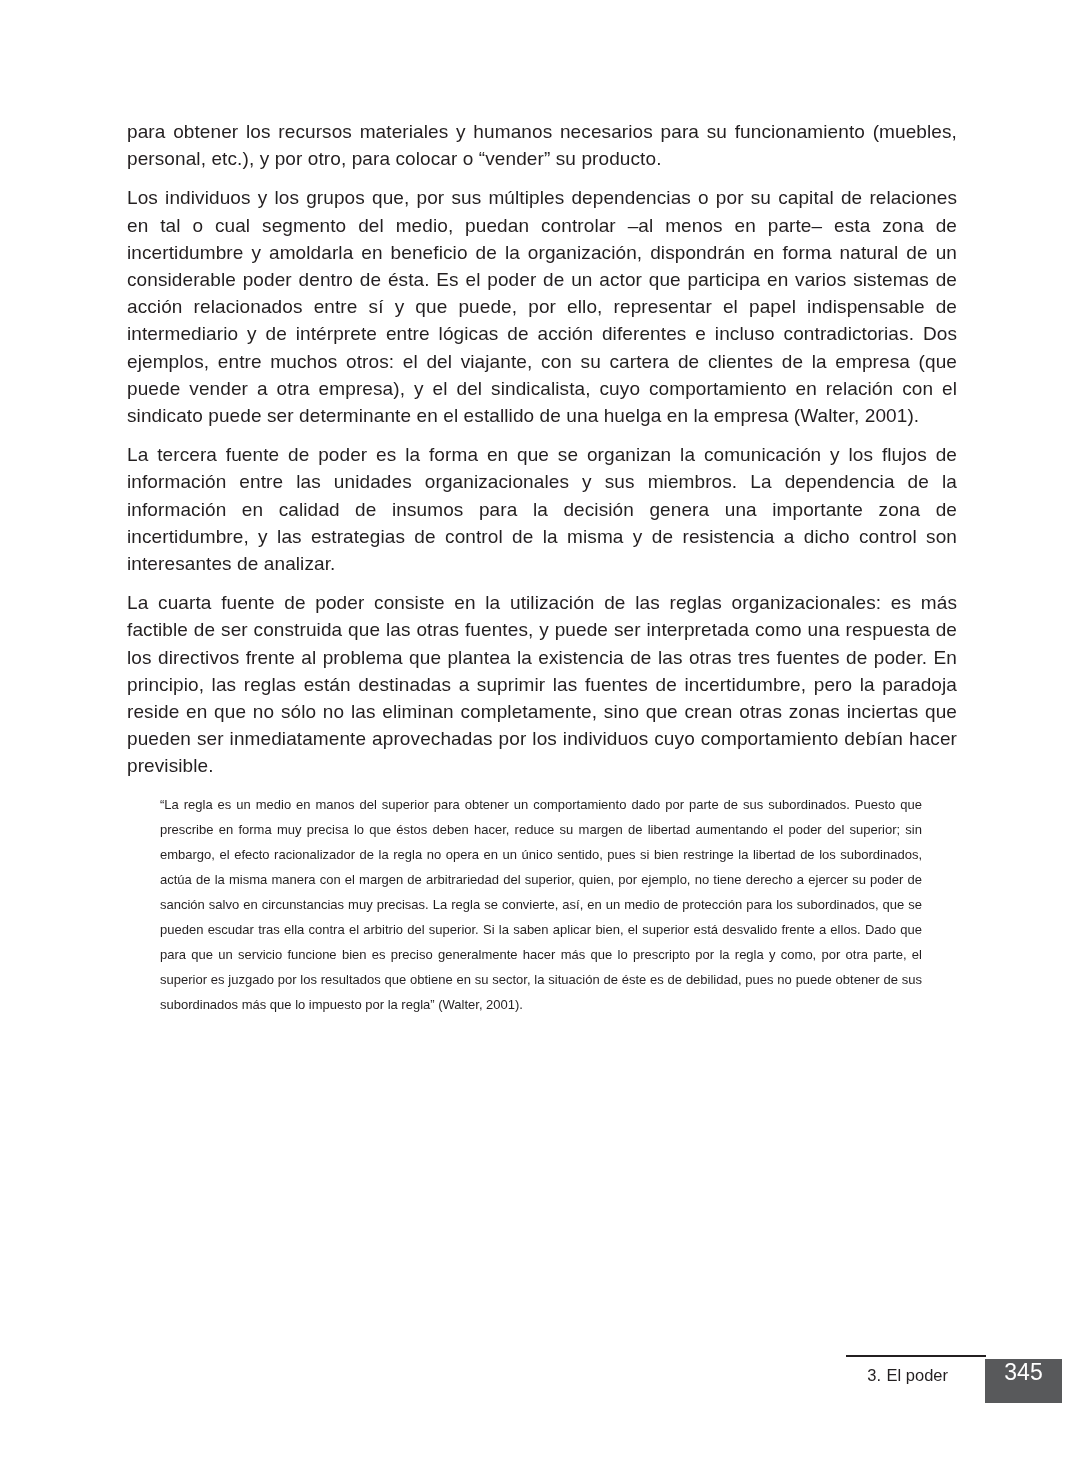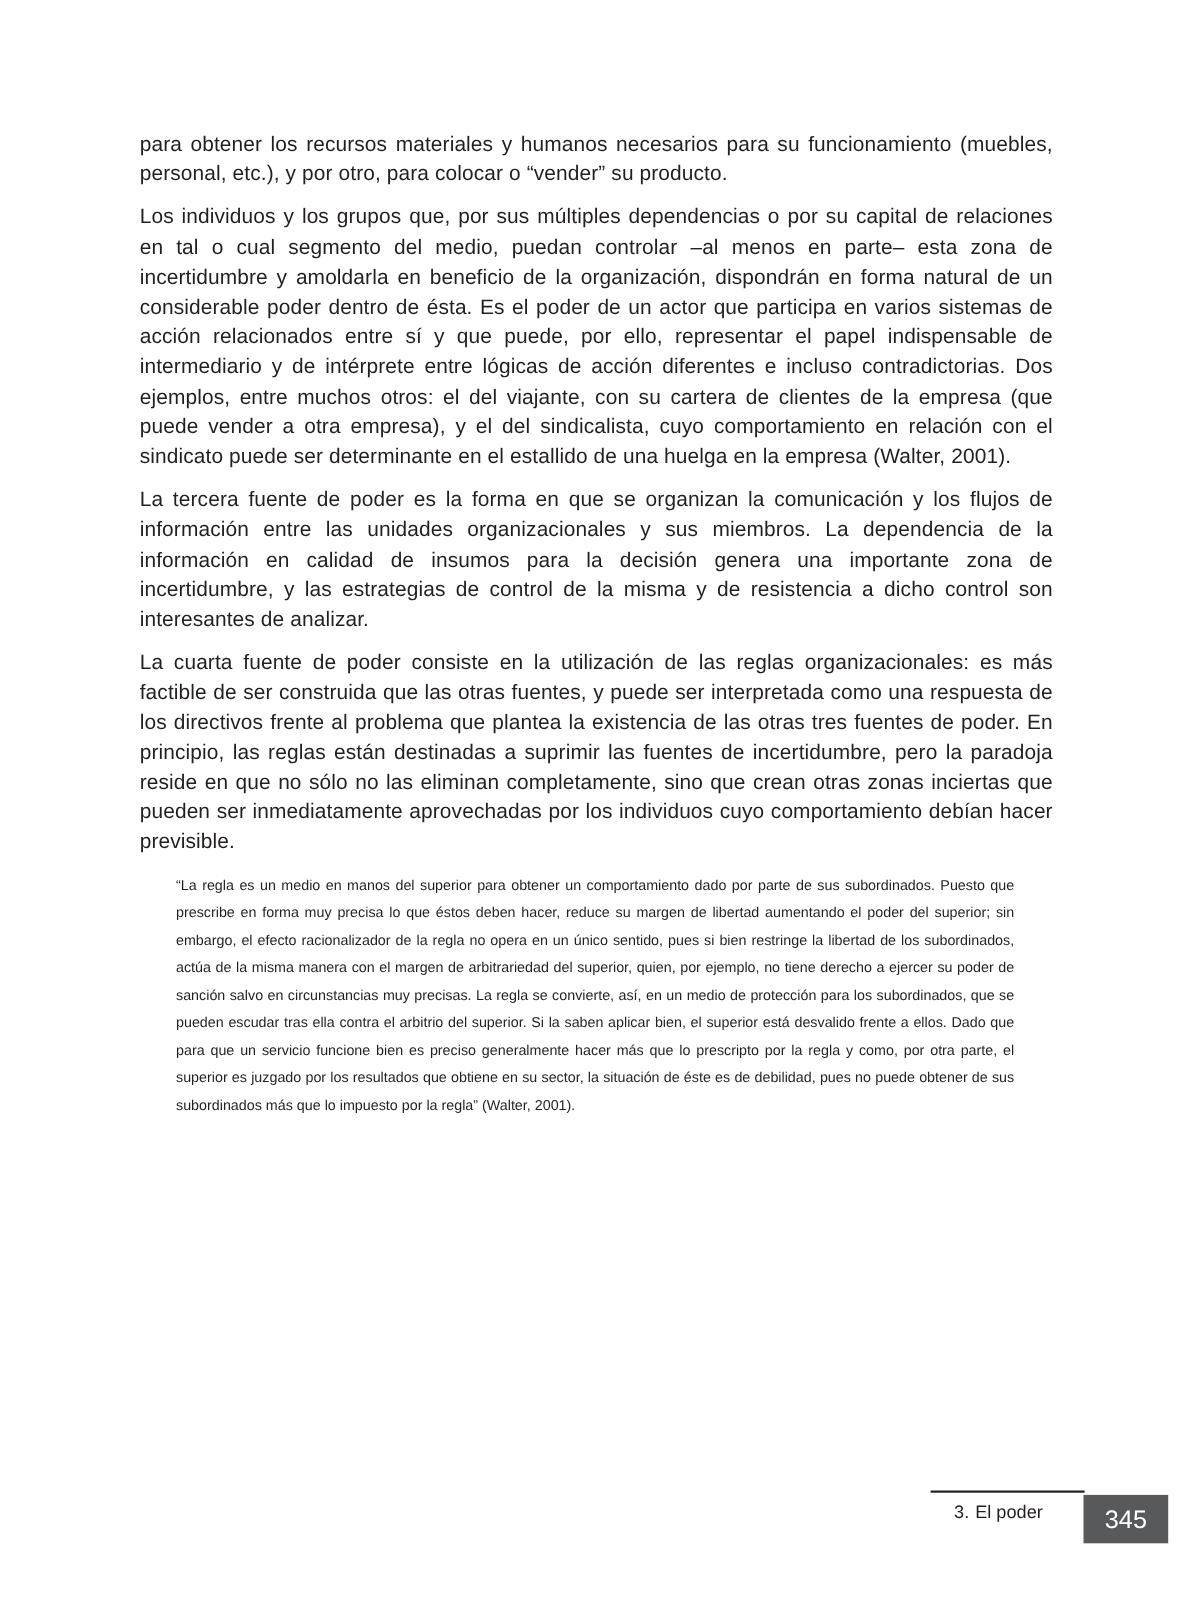--- a/index.html
+++ b/index.html
@@ -61,21 +61,21 @@
 
   .page-number-box {
     position: absolute;
     left: 985px;
     top: 1359px;
     width: 77px;
     height: 44px;
     background: var(--box-color, #58595b);
     color: #ffffff;
     display: flex;
-    align-items: center;
+    align-items: flex-start;
     justify-content: center;
     font-size: 23px;
   }
 </style>
 </head>
 <body style="--text-color: #231f20; --box-color: #58595b; --page-bg: #ffffff;">
 
 <div class="page">
 
   <main class="content">

